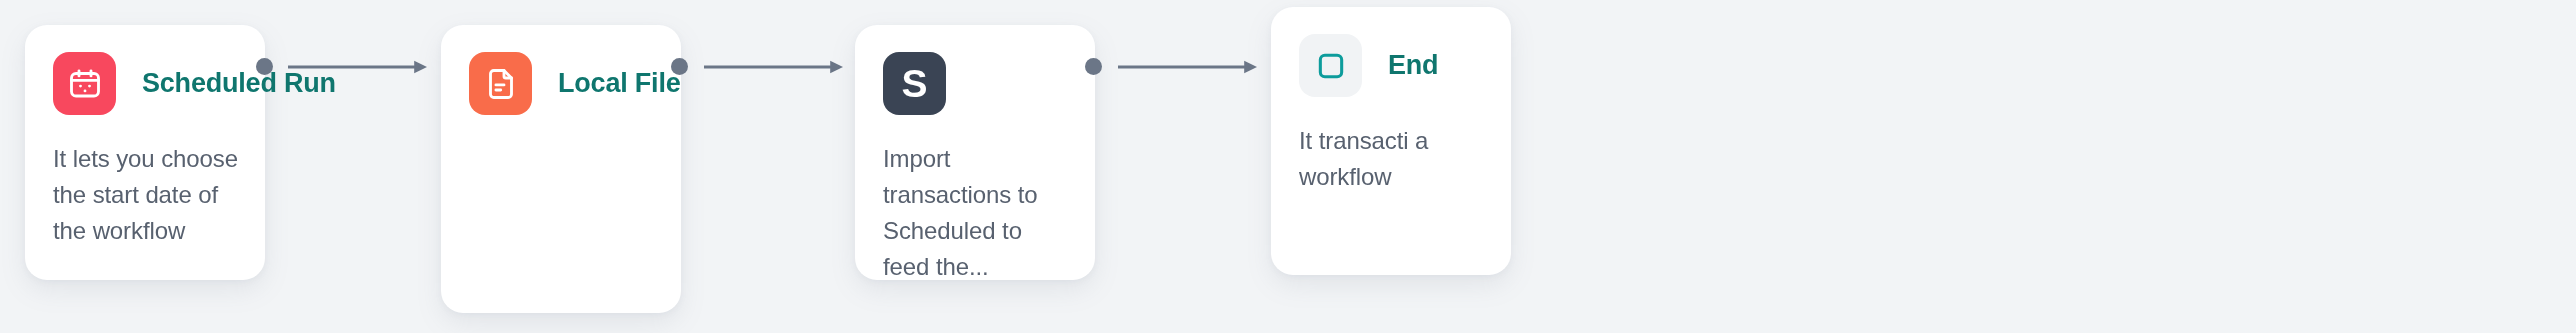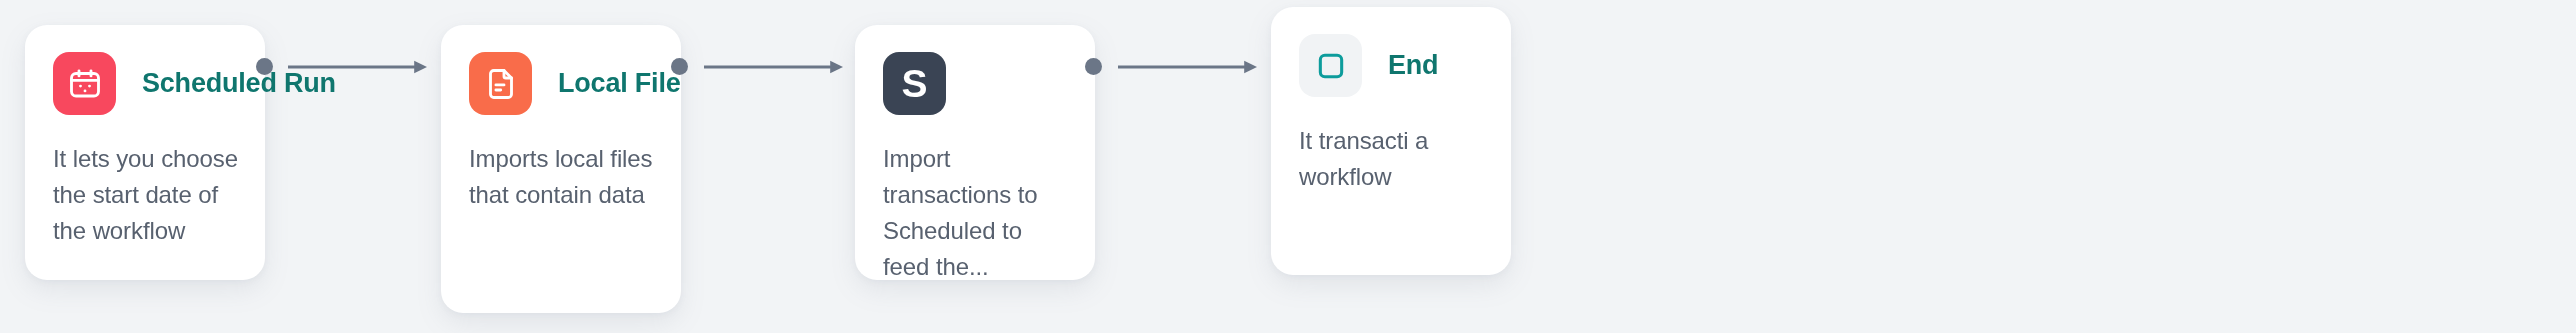--- a/index.html
+++ b/index.html
@@ -149,21 +149,20 @@
       <div class="node-icon icon-orange">
         <svg class="icon-svg" width="36" height="36" viewBox="0 0 24 24" fill="none" stroke="#ffffff" stroke-width="1.9" stroke-linecap="round" stroke-linejoin="round">
           <path d="M14 3H7.2A2.2 2.2 0 0 0 5 5.2v13.6A2.2 2.2 0 0 0 7.2 21h9.6a2.2 2.2 0 0 0 2.2-2.2V8z"></path>
           <path d="M14 3v3.8A1.2 1.2 0 0 0 15.2 8H19"></path>
           <path d="M8.6 12.6h5.4"></path>
           <path d="M8.6 16h3.2"></path>
         </svg>
       </div>
       <div class="node-title">Local File</div>
     </div>
-    <div class="node-desc">Imports local files that contain data</div>
   </div>
   <div class="port-dot" id="port-local-file"></div>
 
   <div class="edge" id="edge-2">
     <svg width="140" height="18" viewBox="0 0 142 18">
       <line x1="0" y1="9" x2="128" y2="9" stroke="#6b7687" stroke-width="3.2" stroke-linecap="round"></line>
       <path d="M128 2.6 L141 9 L128 15.4 Z" fill="#6b7687"></path>
     </svg>
   </div>
 

